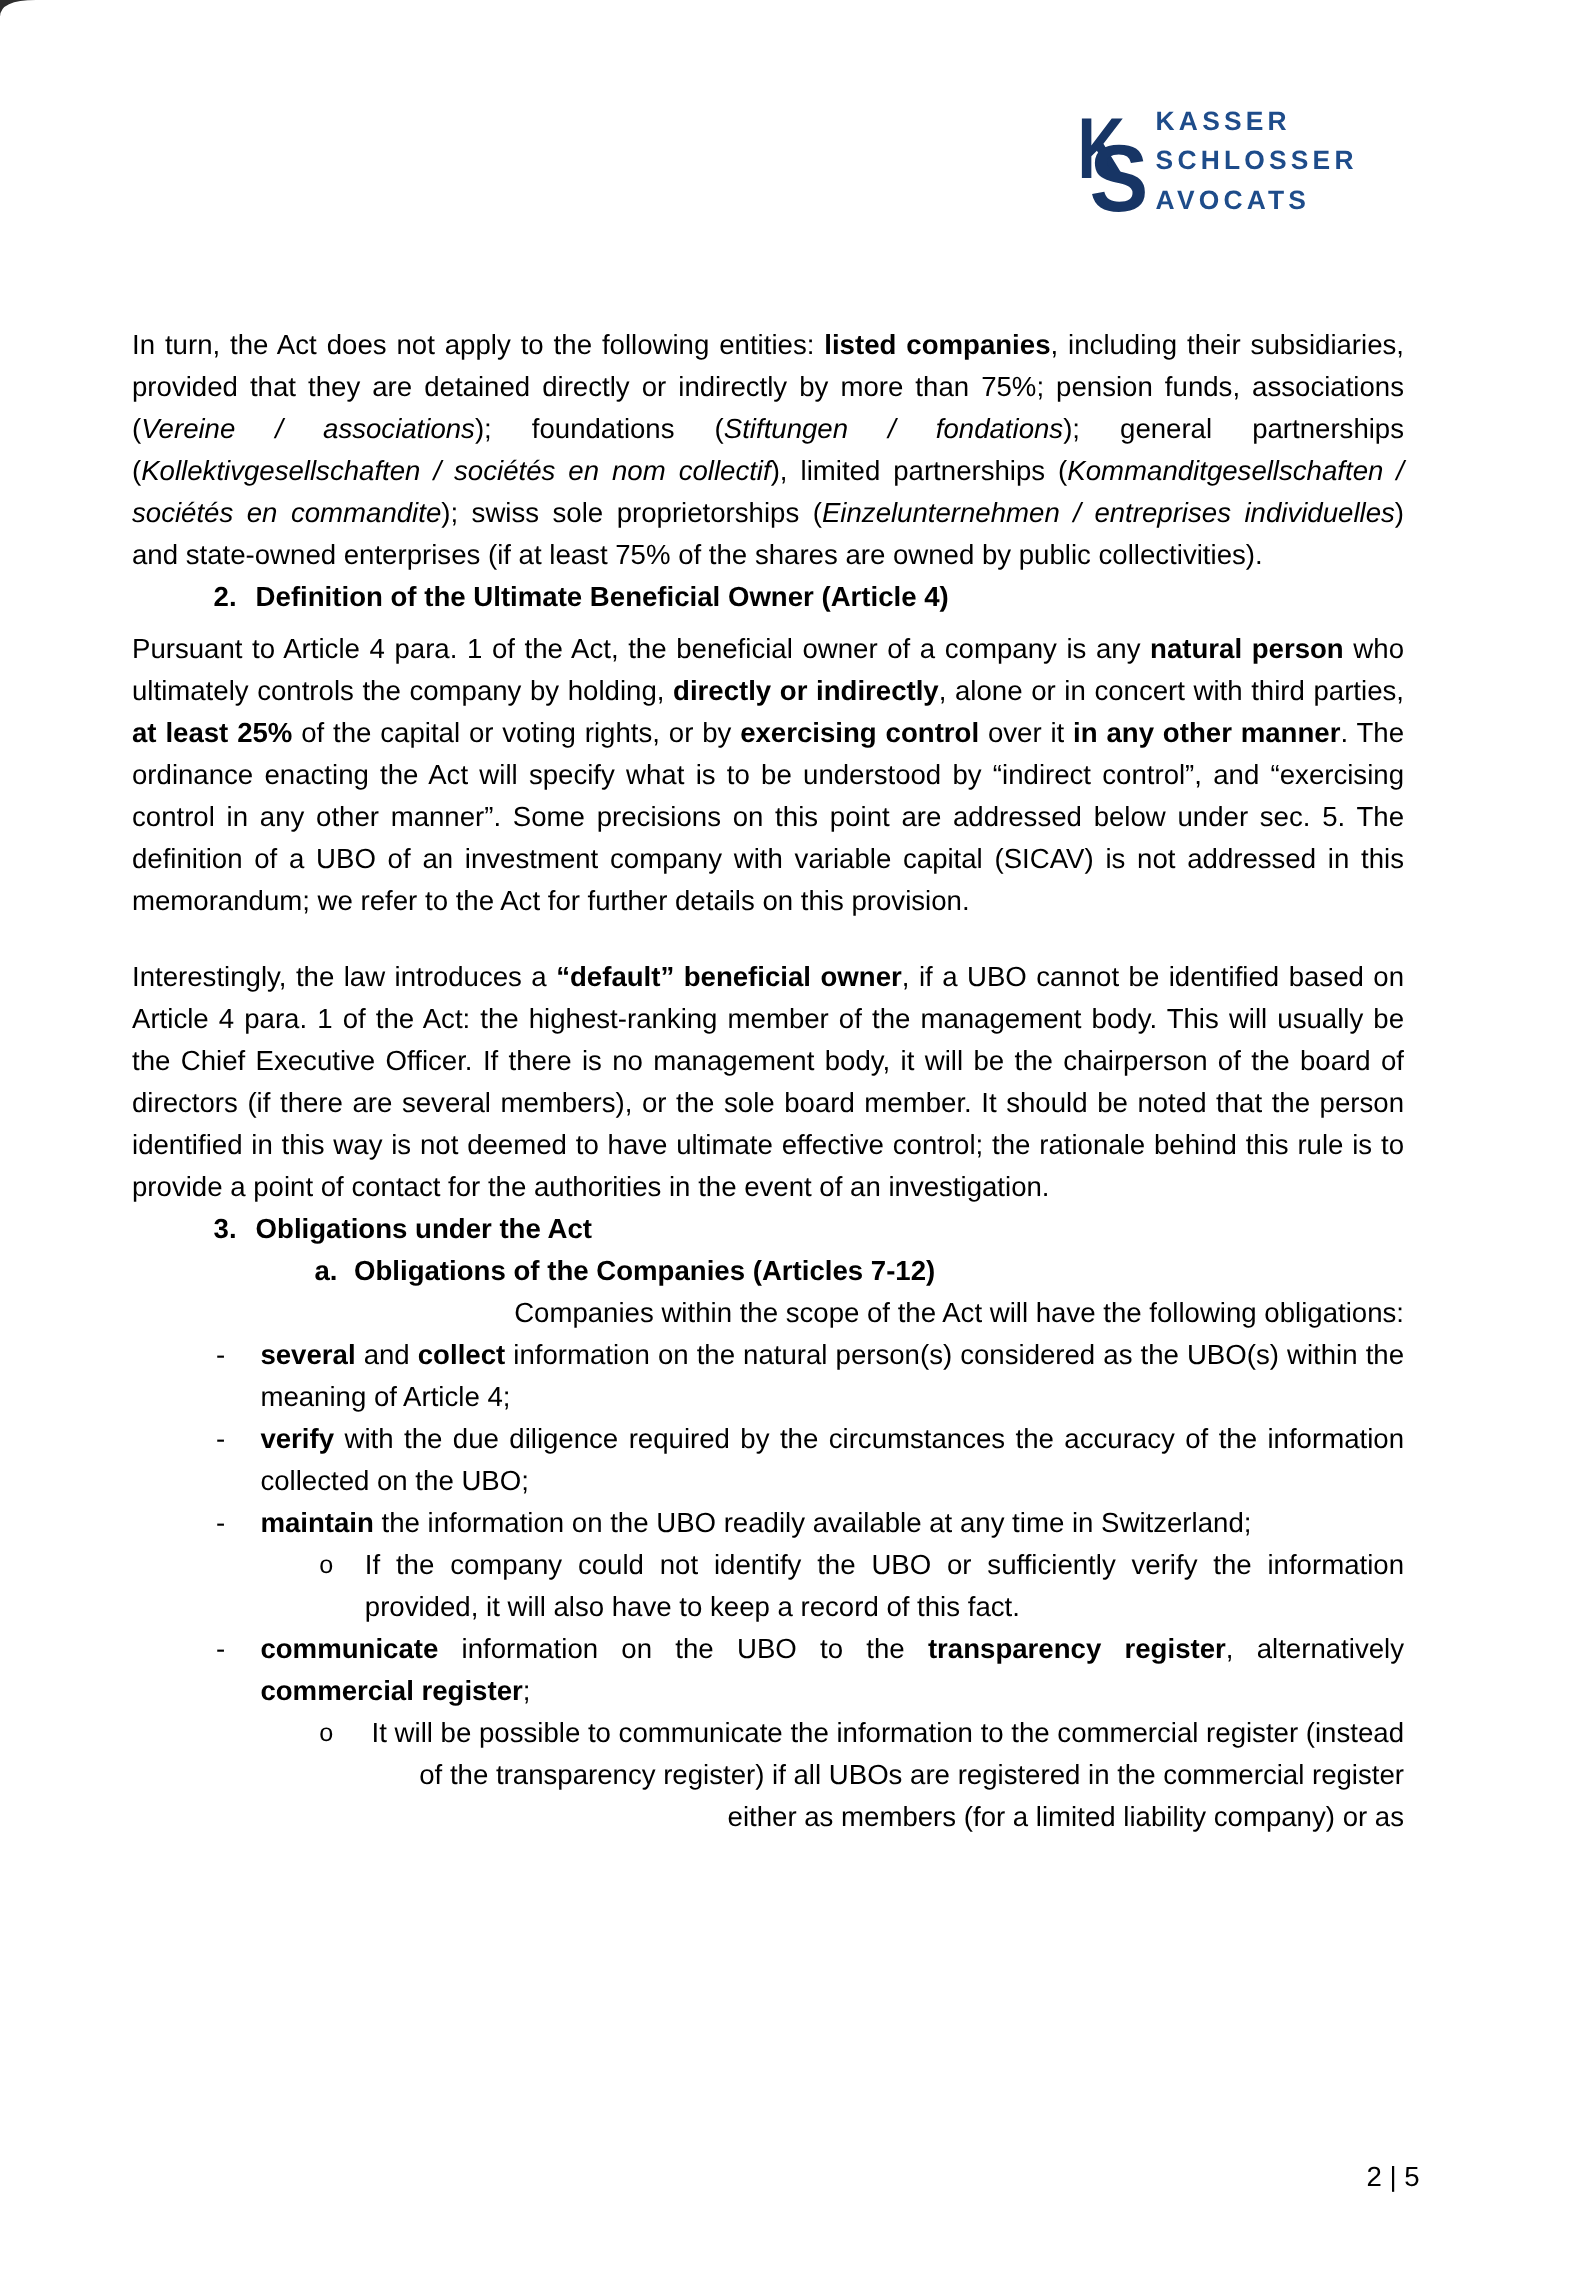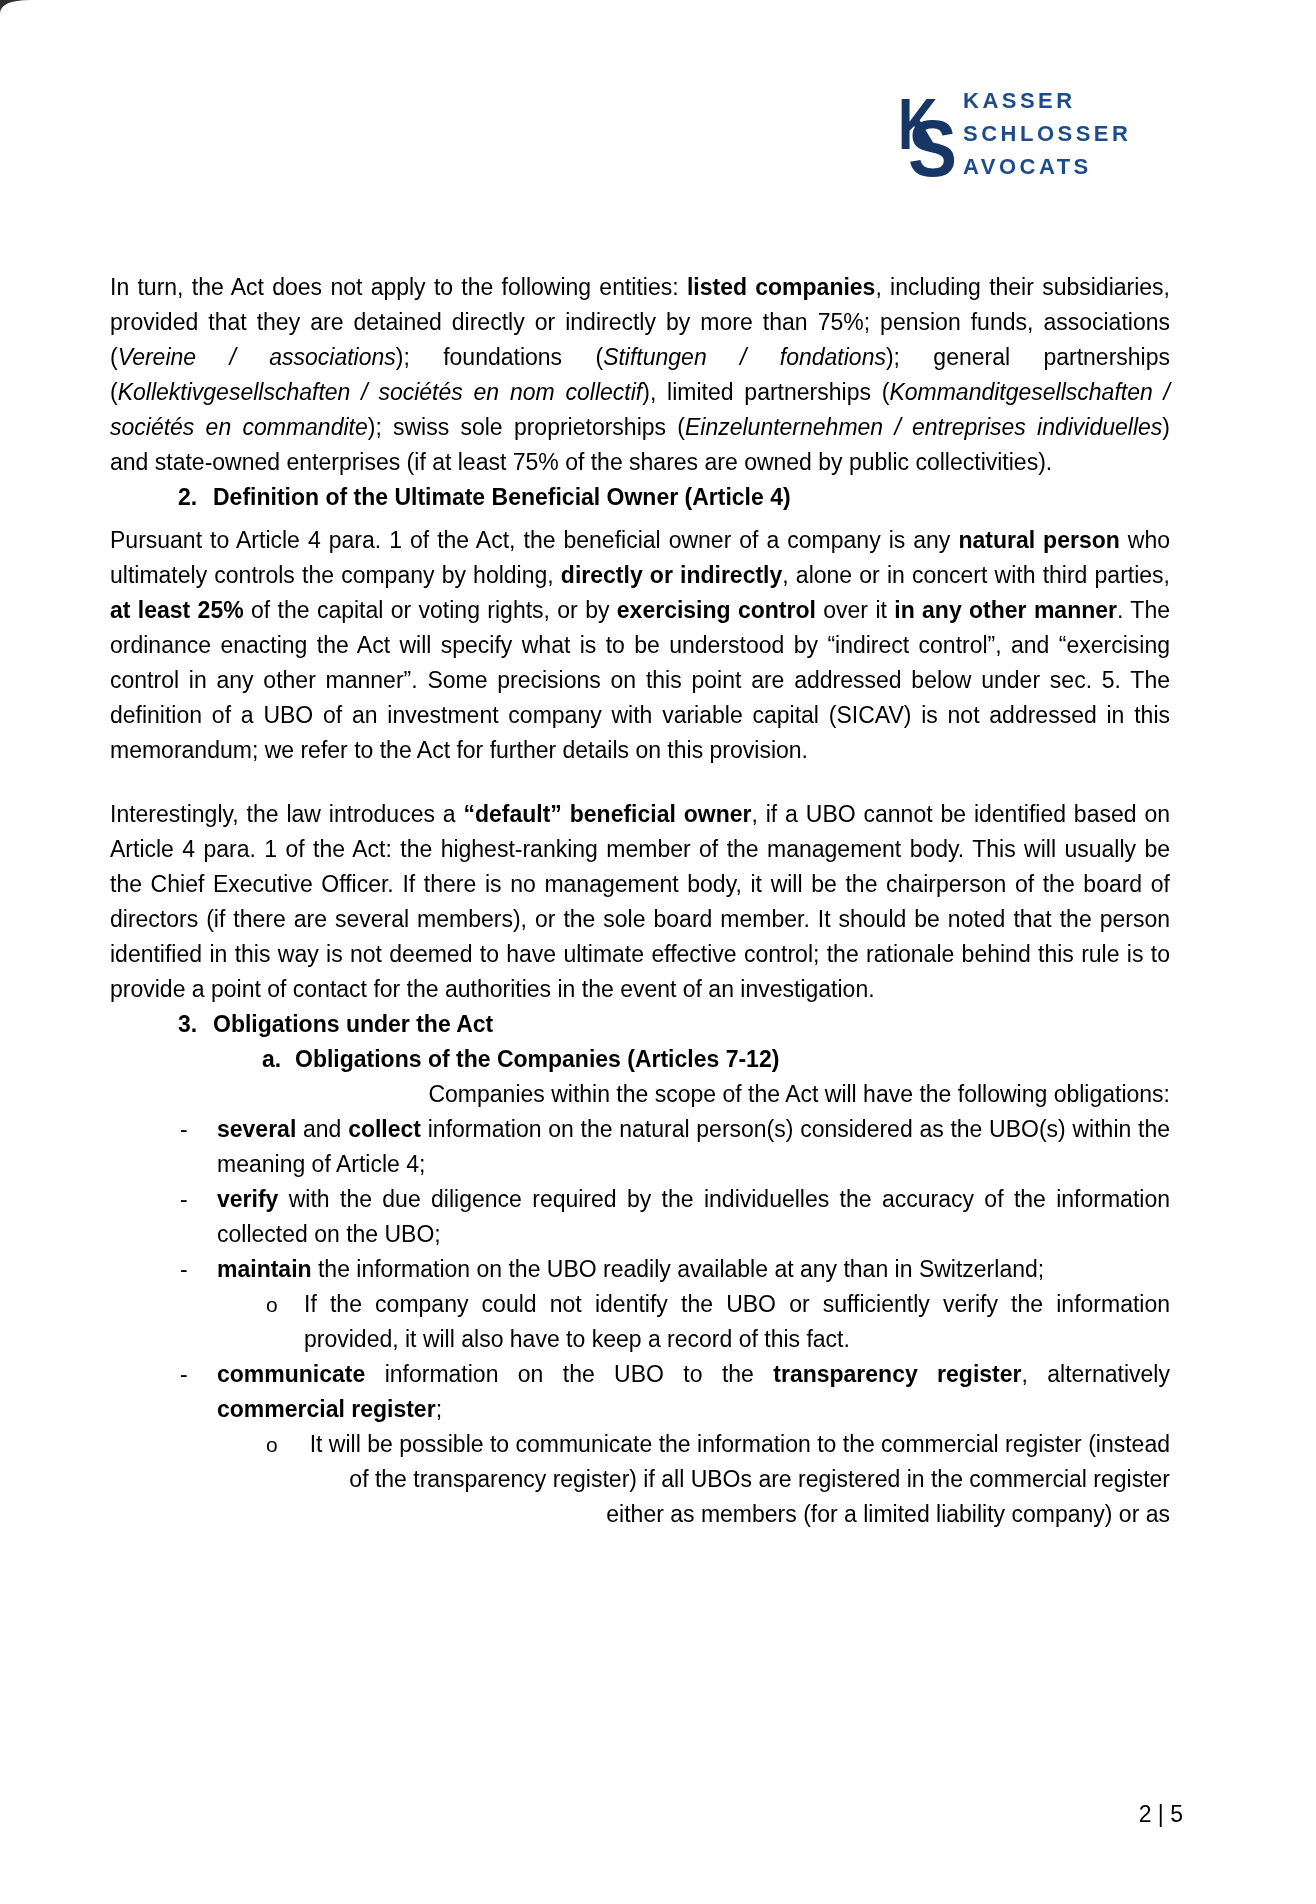--- a/index.html
+++ b/index.html
@@ -157,26 +157,26 @@
 
     <p class="para left"><span>Companies within the scope of the Act will have the following obligations:</span></p>
 
     <div class="li l1 j">
       <span class="marker">-</span>
       <span><span class="b">several</span><span> and </span><span class="b">collect</span><span> information on the natural person(s) considered as the UBO(s) within the meaning of Article 4;</span></span>
     </div>
 
     <div class="li l1 j">
       <span class="marker">-</span>
-      <span><span class="b">verify</span><span> with the due diligence required by the individuelles the accuracy of the information collected on the UBO;</span></span>
+      <span><span class="b">verify</span><span> with the due diligence required by the circumstances the accuracy of the information collected on the UBO;</span></span>
     </div>
 
     <div class="li l1 j">
       <span class="marker">-</span>
-      <span><span class="b">maintain</span><span> the information on the UBO readily available at any than in Switzerland;</span></span>
+      <span><span class="b">maintain</span><span> the information on the UBO readily available at any time in Switzerland;</span></span>
     </div>
 
     <div class="li l2 j">
       <span class="marker">o</span>
       <span><span>If the company could not identify the UBO or sufficiently verify the information provided, it will also have to keep a record of this fact.</span></span>
     </div>
 
     <div class="li l1 j">
       <span class="marker">-</span>
       <span><span class="b">communicate</span><span> information on the UBO to the </span><span class="b">transparency register</span><span>, alternatively </span><span class="b">commercial register</span><span>;</span></span>

